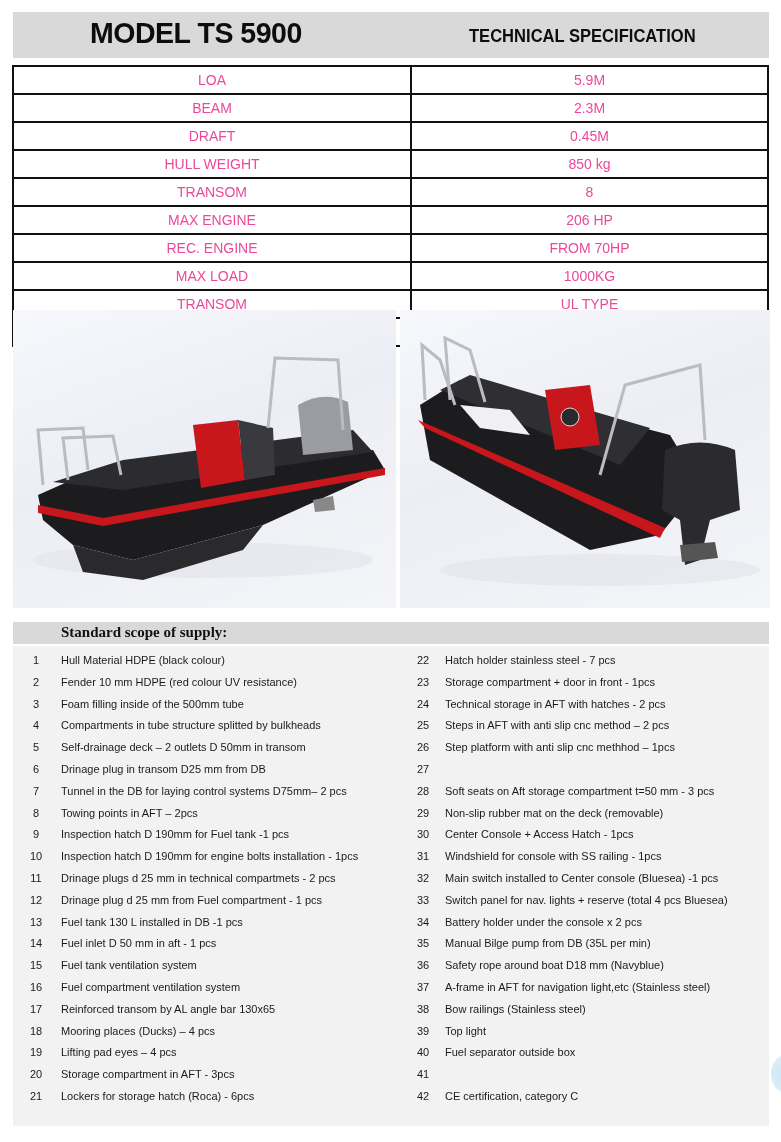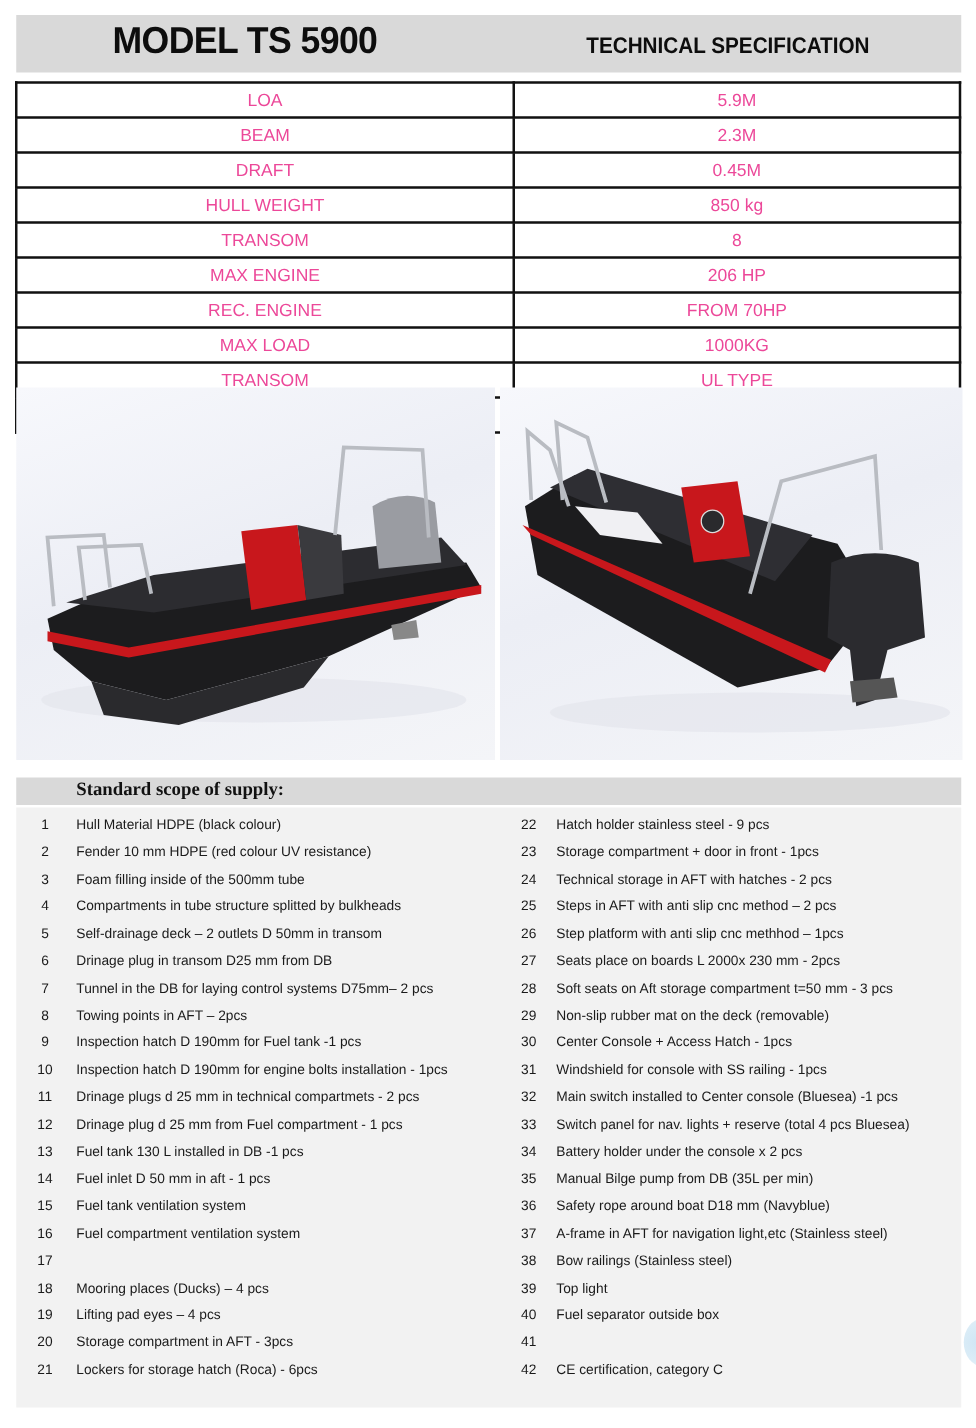--- a/index.html
+++ b/index.html
@@ -221,20 +221,21 @@
     <div class="item">
       <span class="num">15</span>
       <span class="txt">Fuel tank ventilation system</span>
     </div>
     <div class="item">
       <span class="num">16</span>
       <span class="txt">Fuel compartment ventilation system</span>
     </div>
     <div class="item">
       <span class="num">17</span>
+      <span class="txt">Reinforced transom by AL angle bar 130x65</span>
     </div>
     <div class="item">
       <span class="num">18</span>
       <span class="txt">Mooring places (Ducks) – 4 pcs</span>
     </div>
     <div class="item">
       <span class="num">19</span>
       <span class="txt">Lifting pad eyes – 4 pcs</span>
     </div>
     <div class="item">
@@ -242,41 +243,40 @@
       <span class="txt">Storage compartment in AFT - 3pcs</span>
     </div>
     <div class="item">
       <span class="num">21</span>
       <span class="txt">Lockers  for storage hatch (Roca) - 6pcs</span>
     </div>
   </div>
 <div class="col right" id="col-right">
     <div class="item">
       <span class="num">22</span>
-      <span class="txt">Hatch holder stainless steel - 9 pcs</span>
+      <span class="txt">Hatch holder stainless steel - 7 pcs</span>
     </div>
     <div class="item">
       <span class="num">23</span>
       <span class="txt">Storage compartment + door in front - 1pcs</span>
     </div>
     <div class="item">
       <span class="num">24</span>
       <span class="txt">Technical storage in AFT with hatches - 2 pcs</span>
     </div>
     <div class="item">
       <span class="num">25</span>
       <span class="txt">Steps in AFT with anti slip cnc method – 2 pcs</span>
     </div>
     <div class="item">
       <span class="num">26</span>
       <span class="txt">Step platform with anti slip cnc methhod – 1pcs</span>
     </div>
     <div class="item">
       <span class="num">27</span>
-      <span class="txt">Seats place on boards L 2000x 230 mm - 2pcs</span>
     </div>
     <div class="item">
       <span class="num">28</span>
       <span class="txt">Soft seats on Aft storage compartment t=50 mm - 3 pcs</span>
     </div>
     <div class="item">
       <span class="num">29</span>
       <span class="txt">Non-slip rubber mat on the deck (removable)</span>
     </div>
     <div class="item">

